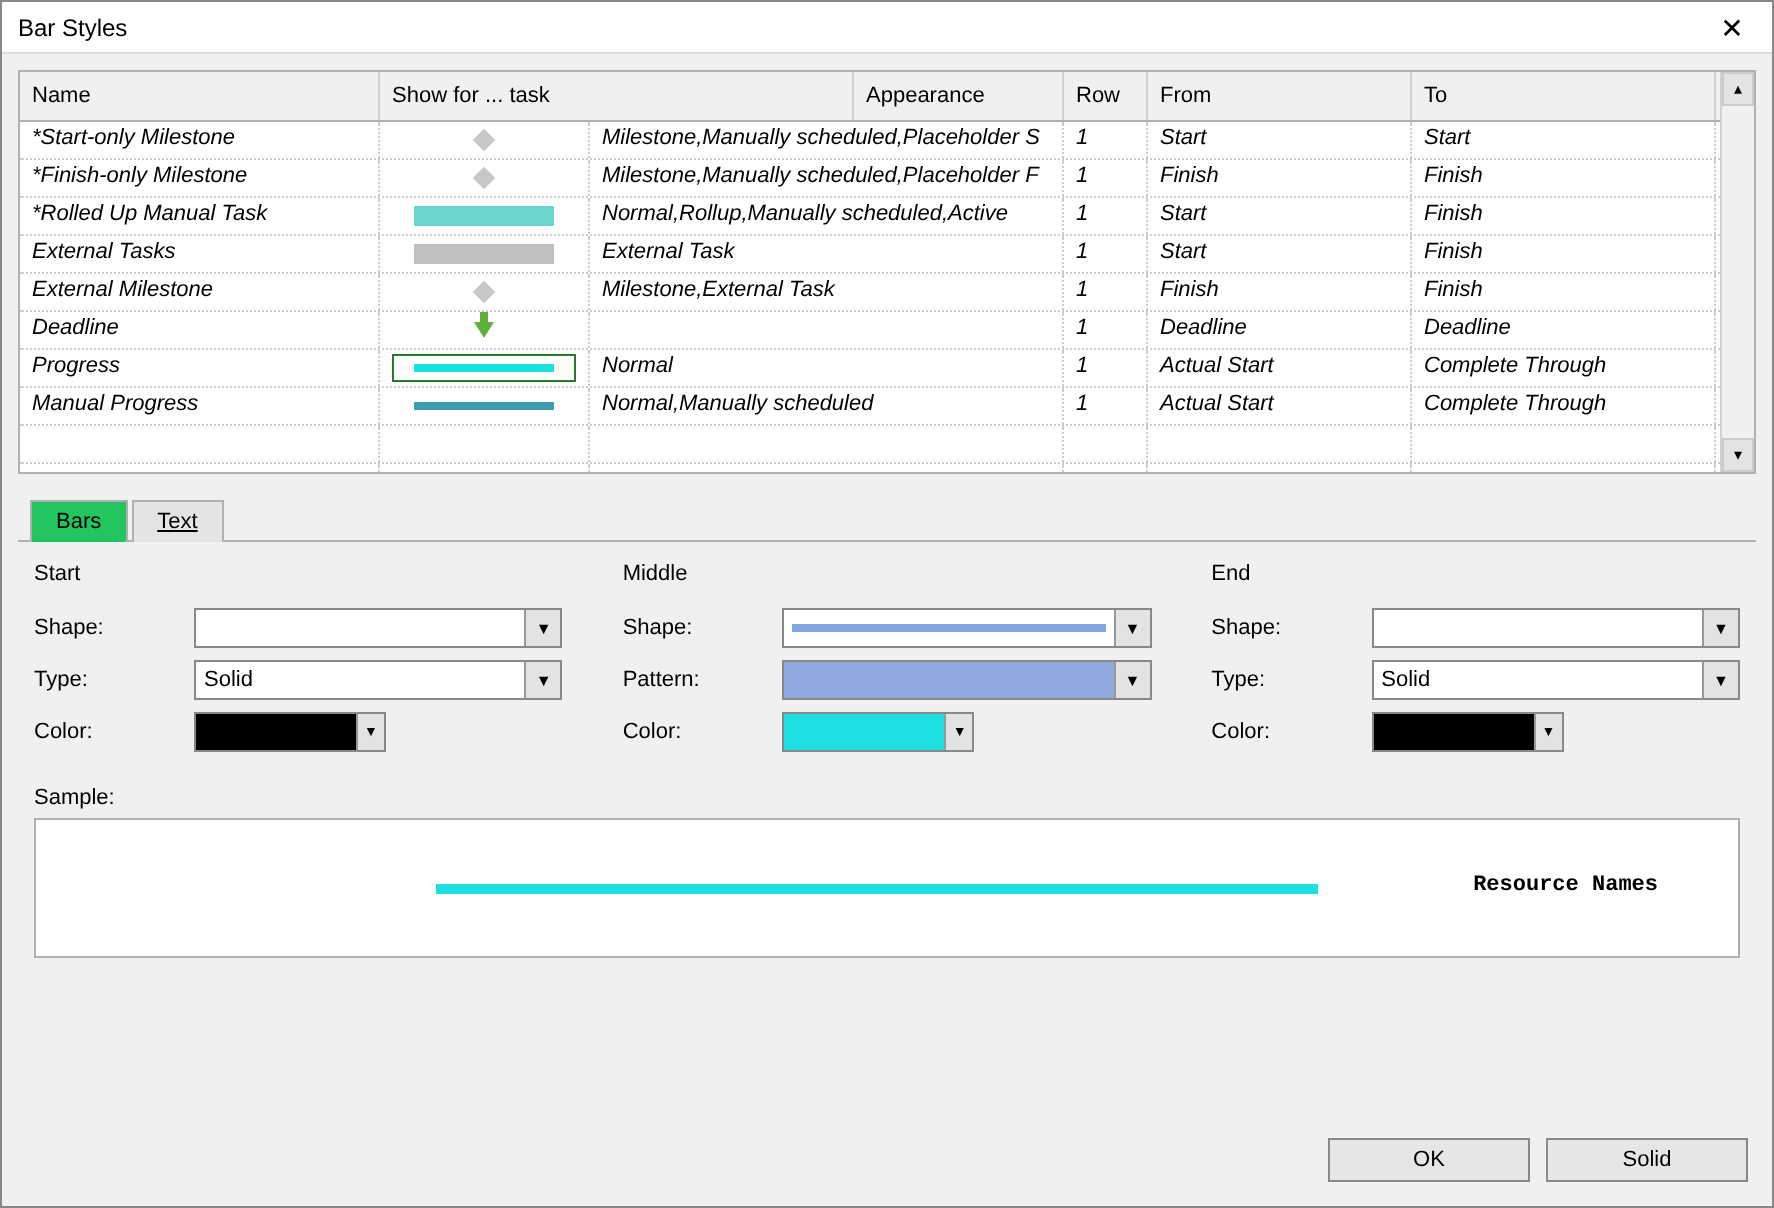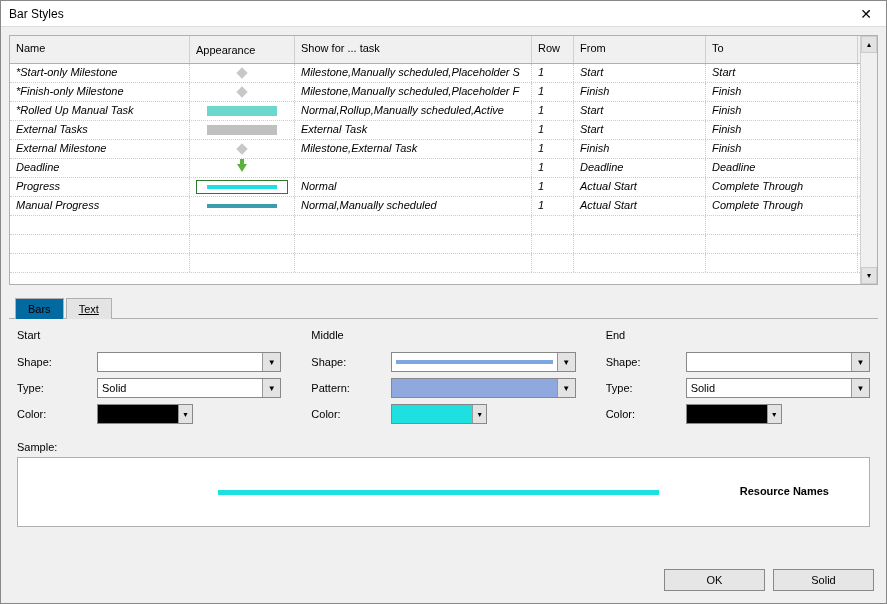--- a/index.html
+++ b/index.html
@@ -42,21 +42,21 @@
     flex: 1;
     padding: 8px;
     display: flex;
     flex-direction: column;
   }
   .grid-container {
     border: 1px solid #b0b0b0;
     background: #fff;
     position: relative;
     display: flex;
-    height: 250px;
+    height: 202px;
   }
   .grid-main { flex: 1; overflow: hidden; display: flex; flex-direction: column; }
   .grid-header {
     display: flex;
     background: #f0f0f0;
     border-bottom: 1px solid #b0b0b0;
     height: 28px;
   }
   .grid-header .col {
     padding: 6px 6px;
@@ -127,21 +127,21 @@
   .tab {
     padding: 4px 12px;
     background: #f0f0f0;
     border:1px solid #b0b0b0;
     border-bottom:none;
     font-size: 11px;
     margin-right: 2px;
     position: relative;
     top: 1px;
   }
-  .tab.active { background:#0369a1; }
+  .tab.active { background:#22c55e; }
   .tab.inactive { background:#e4e4e4;text-decoration:underline; }
   .tab-panel {
     border-top: 1px solid #b0b0b0;
     padding: 10px 8px 0 8px;
     flex:1;
   }
   .sections {
     display:flex;
     gap: 30px;
   }
@@ -182,20 +182,21 @@
   .sw-black { background:#000; }
   .sw-cyan  { background:#1fe0e0; }
 
   .sample-label { font-size:11px; margin-top:12px; }
   .sample-box {
     border:1px solid #b0b0b0;
     background:#fff;
     height:70px;
     margin-top:4px;
     position:relative;
+    font-family:Liberation Mono, monospace;
   }
   .sample-line {
     position:absolute; left:200px; right:210px; top:32px; height:5px; background:#1fe0e0;
   }
   .sample-text {
     position:absolute; right:40px; top:27px; font-size:11px; font-weight:bold;
   }
 
   .button-row {
     display:flex; justify-content:flex-end; gap:8px;
@@ -215,22 +216,22 @@
     <span class="title">Bar Styles</span>
     <div class="close">✕</div>
   </div>
 
   <div class="content">
 
     <div class="grid-container">
       <div class="grid-main">
         <div class="grid-header">
           <div class="col col-name">Name</div>
+          <div class="col col-show">Show for ... task</div>
           <div class="col col-app">Appearance</div>
-          <div class="col col-show">Show for ... task</div>
           <div class="col col-row">Row</div>
           <div class="col col-from">From</div>
           <div class="col col-to">To</div>
         </div>
         <div class="grid-body" id="grid-body">
             <div class="grid-row">
               <div class="cell col-name">*Start-only Milestone</div>
               <div class="cell col-app">
                 <div class="app-diamond"></div>
               </div>

